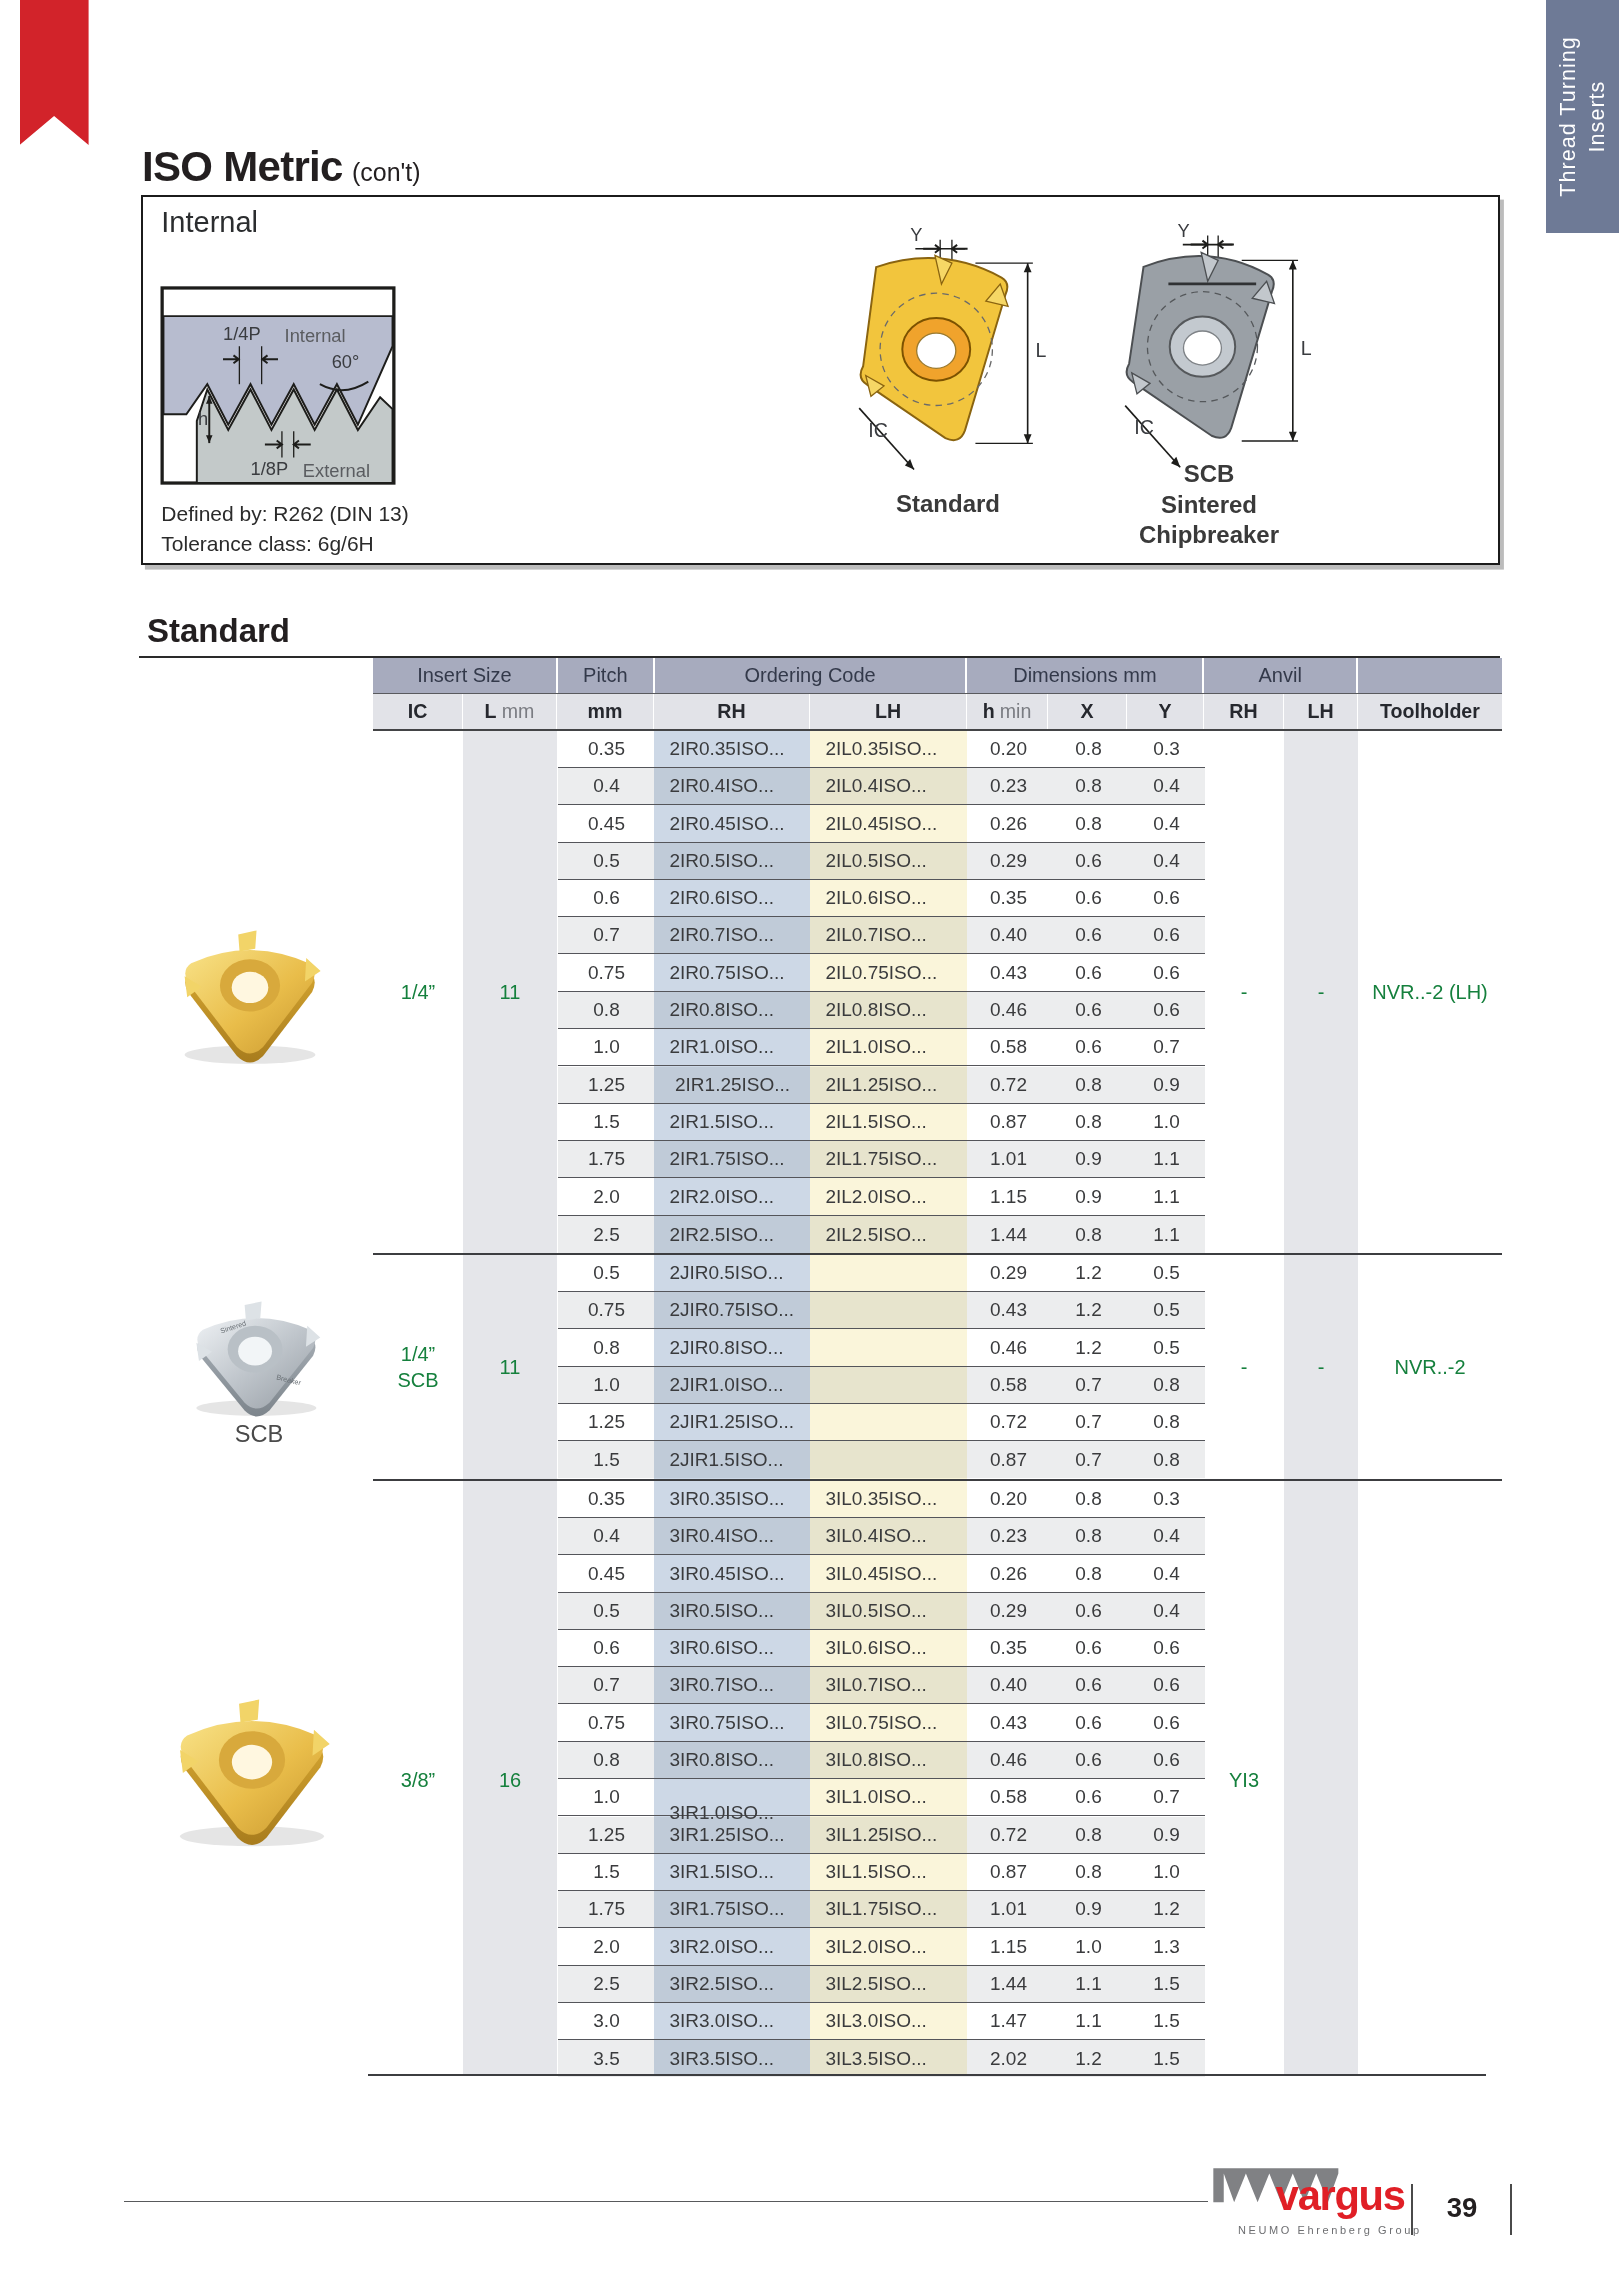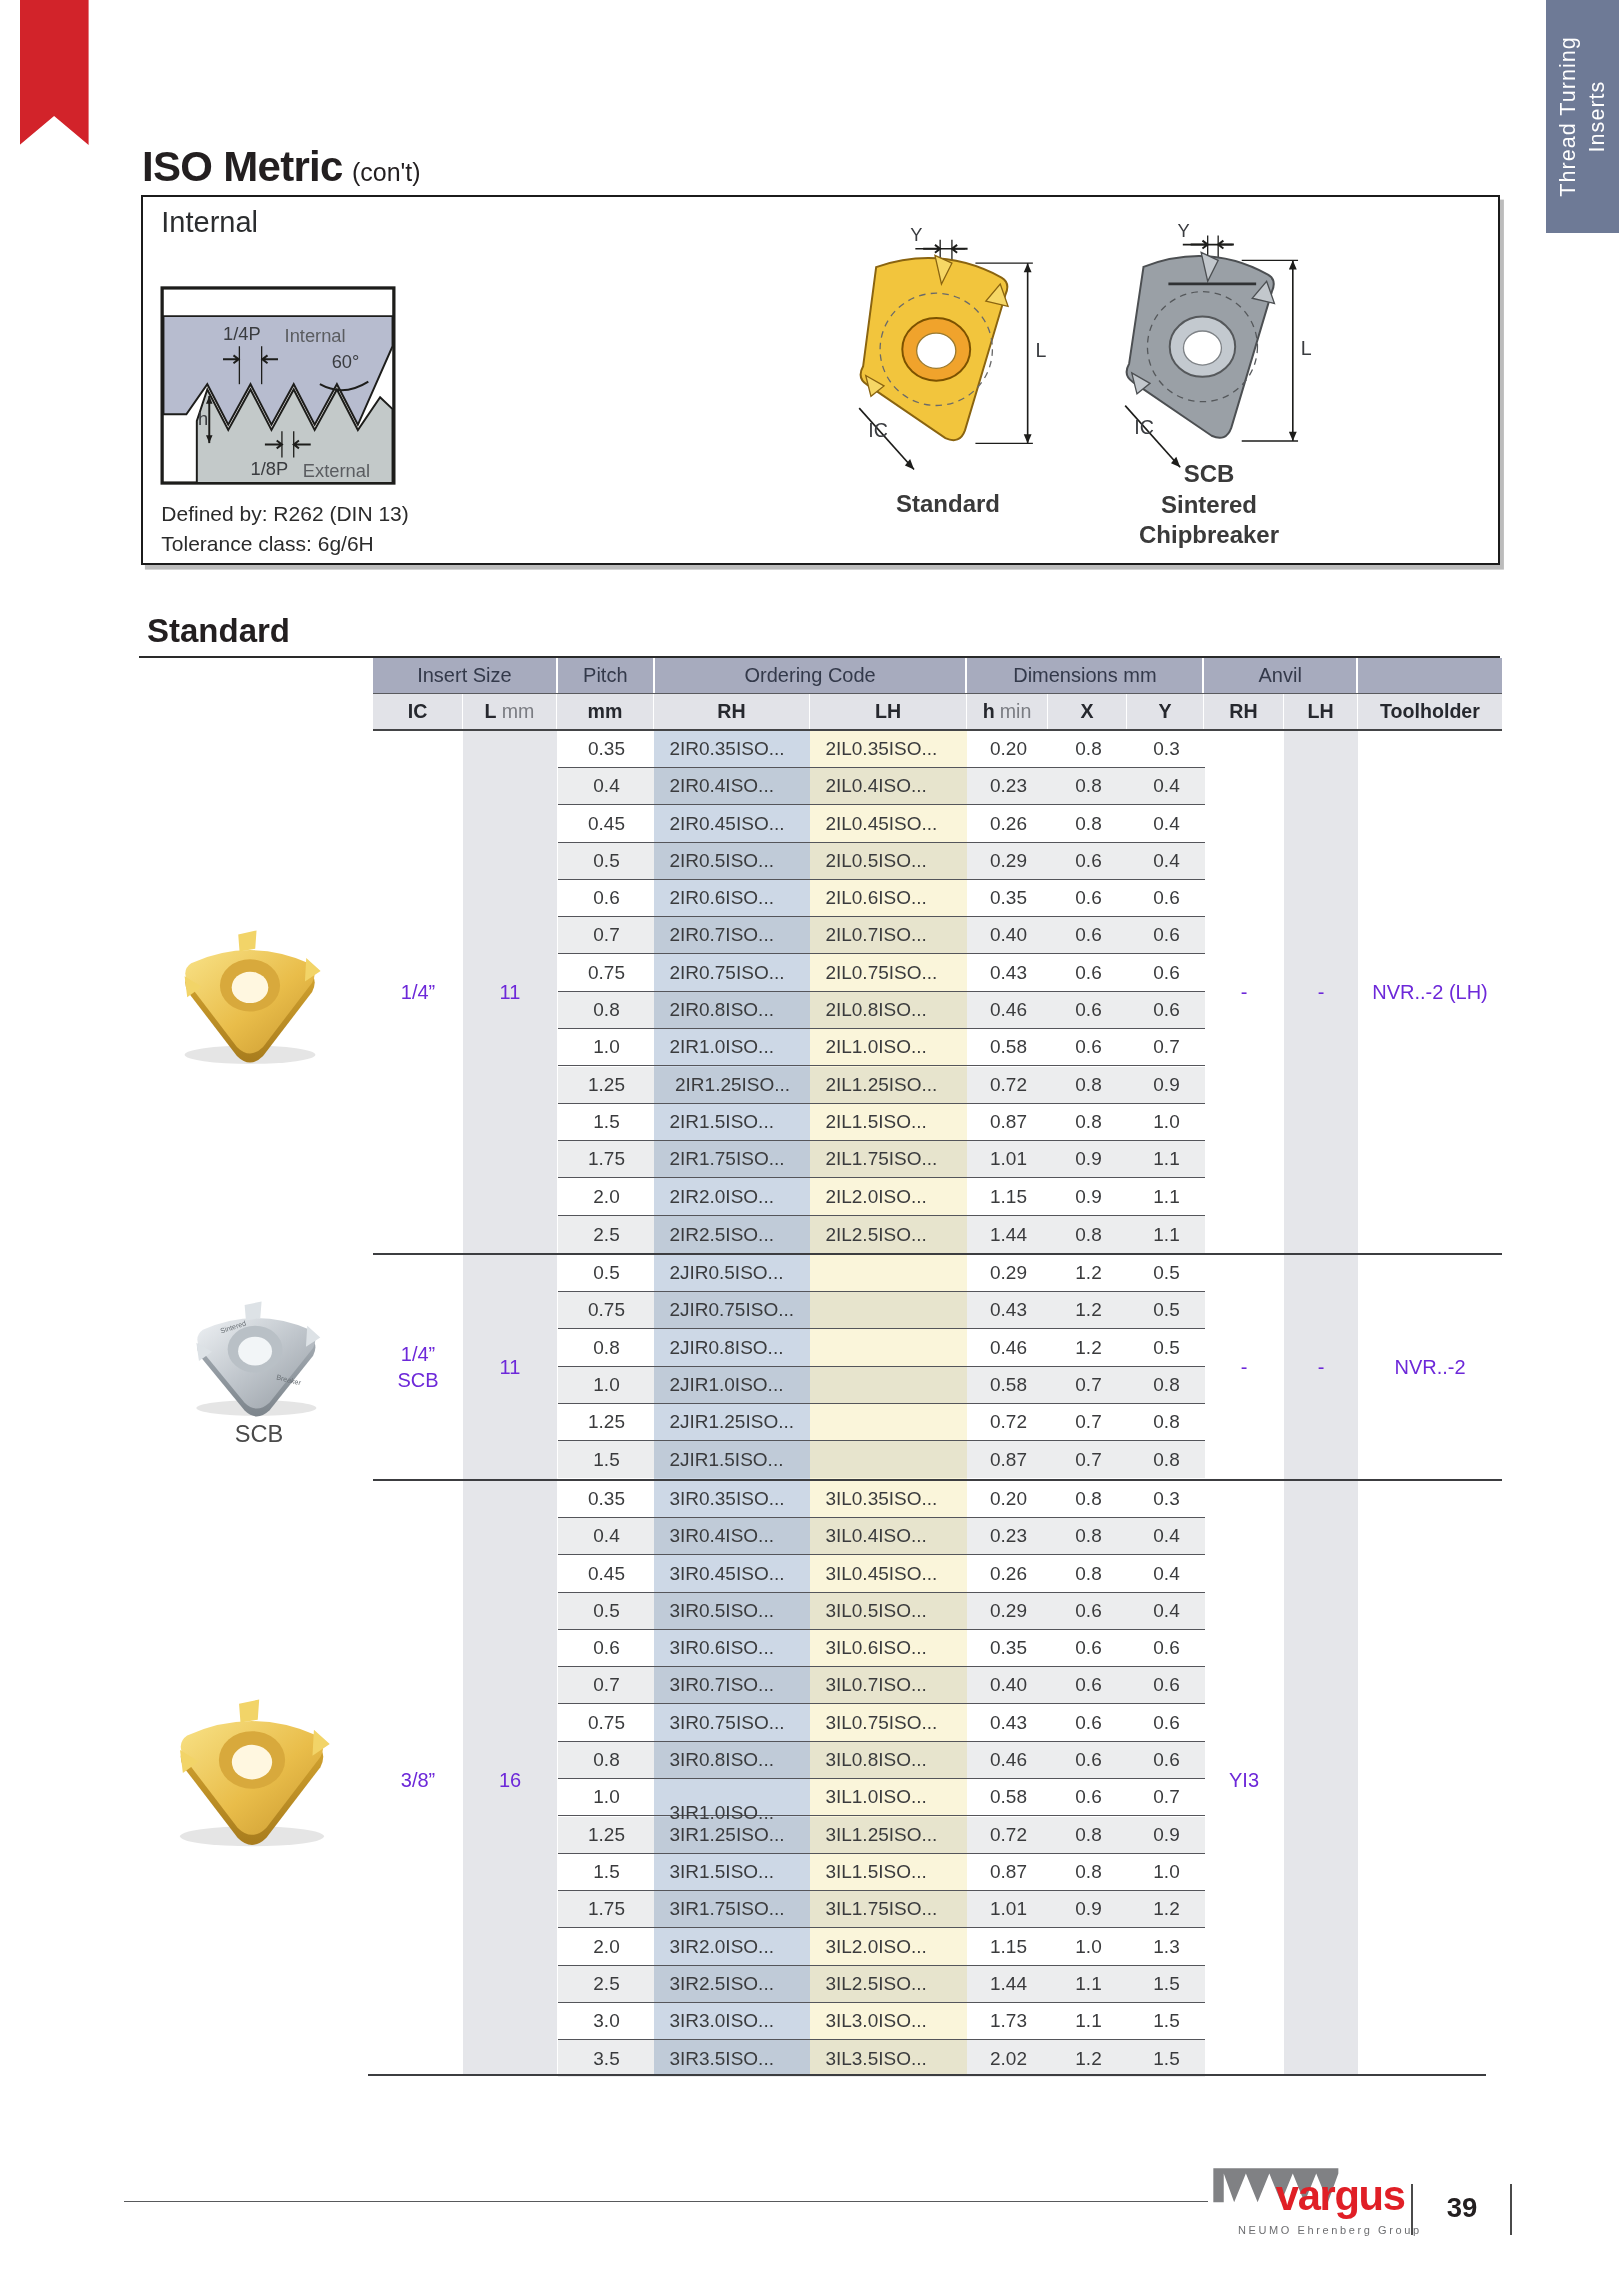--- a/index.html
+++ b/index.html
@@ -56,21 +56,21 @@
   #tbody{left:373px;top:731px;width:1129px;height:1343px;}
   .colband{position:absolute;top:0;bottom:0;}
   #band-l{left:90px;width:94px;background:#e5e6ea;}
   #band-rh{left:281px;width:156px;background:#cdd8e6;}
   #band-lh{left:437px;width:157px;background:#faf5da;}
   #band-alh{left:911px;width:74px;background:#e5e6ea;}
 
   .group{position:relative;width:1129px;}
   .group.sep{border-top:2px solid #3c3d40;box-sizing:content-box;}
   .glabel{position:absolute;top:0;height:100%;display:flex;flex-direction:column;
-          align-items:center;justify-content:center;font-size:20px;color:#6d28d9;line-height:1.3;}
+          align-items:center;justify-content:center;font-size:20px;color:#15803d;line-height:1.3;}
   .row{position:absolute;left:185px;width:647px;height:37px;display:flex;box-sizing:border-box;}
   .row.alt{background:rgba(109,113,125,0.13);}
   .row.lined{border-bottom:1.3px solid #54555a;}
   .row .c{display:flex;align-items:center;justify-content:center;
           font-size:19px;color:#3a3b3d;box-sizing:border-box;}
   .row .code{justify-content:flex-start;padding-left:14.4px;}
   #table-bottom{left:368px;top:2074px;width:1118px;height:2px;background:#3c3d40;}
 
   
   .photo-caption{font-size:23.6px;color:#4a4a4a;text-align:center;}
@@ -557,21 +557,21 @@
           <div class="c code rh" style="width: 156px;">3IR2.5ISO...</div>
           <div class="c code lh" style="width: 157px;">3IL2.5ISO...</div>
           <div class="c dim" style="width: 81px;">1.44</div>
           <div class="c dim" style="width: 79px;">1.1</div>
           <div class="c dim" style="width: 77px;">1.5</div>
         </div>
         <div class="row lined" style="top: 522px;">
           <div class="c pitch" style="width: 97px;">3.0</div>
           <div class="c code rh" style="width: 156px;">3IR3.0ISO...</div>
           <div class="c code lh" style="width: 157px;">3IL3.0ISO...</div>
-          <div class="c dim" style="width: 81px;">1.73</div>
+          <div class="c dim" style="width: 81px;">1.47</div>
           <div class="c dim" style="width: 79px;">1.1</div>
           <div class="c dim" style="width: 77px;">1.5</div>
         </div>
         <div class="row alt" style="top: 559px;">
           <div class="c pitch" style="width: 97px;">3.5</div>
           <div class="c code rh" style="width: 156px;">3IR3.5ISO...</div>
           <div class="c code lh" style="width: 157px;">3IL3.5ISO...</div>
           <div class="c dim" style="width: 81px;">2.02</div>
           <div class="c dim" style="width: 79px;">1.2</div>
           <div class="c dim" style="width: 77px;">1.5</div>

